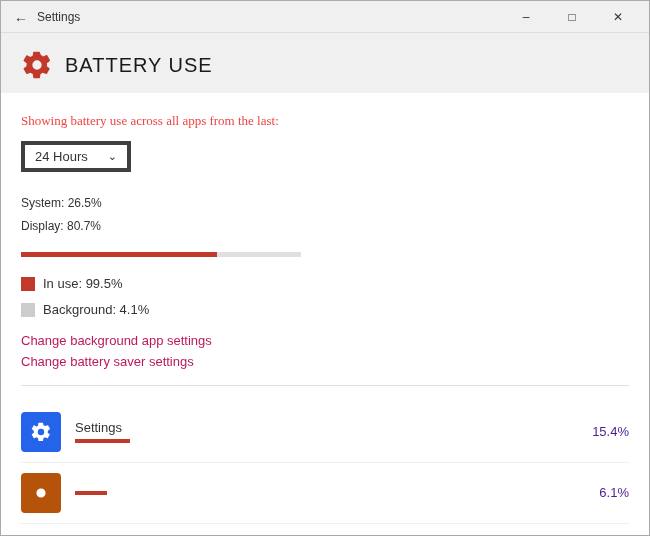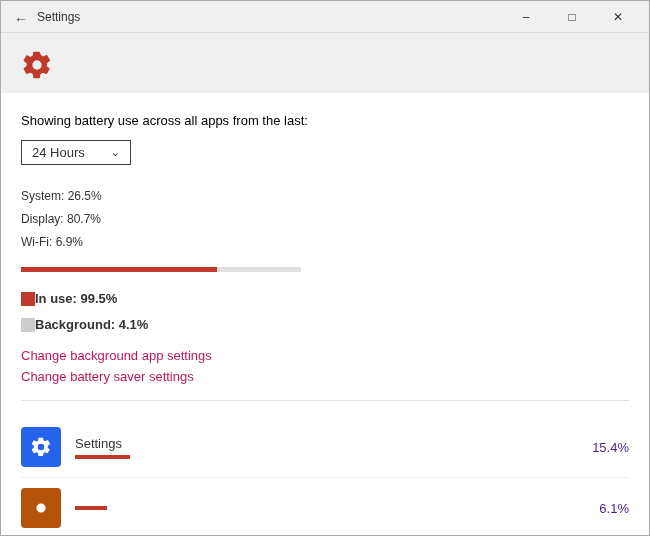--- a/index.html
+++ b/index.html
@@ -82,29 +82,30 @@
     }
 
     .content {
       flex: 1;
       padding: 20px 20px;
       overflow-y: auto;
       background: #fff;
     }
 
     .subtitle {
-      color: #000000;
+      color: #ef4444;
       font-size: 13px;
       margin-bottom: 12px;
+      font-family: Liberation Serif, serif;
     }
 
     .dropdown {
       display: inline-flex;
       align-items: center;
-      border: 1px solid #404040;
+      border: 4px solid #404040;
       padding: 4px 10px;
       cursor: pointer;
       background: #fff;
       font-size: 13px;
       color: #333;
       margin-bottom: 20px;
       min-width: 110px;
       justify-content: space-between;
     }
     .dropdown-arrow {
@@ -135,22 +136,21 @@
 
     .usage-legend {
       margin-bottom: 10px;
       font-size: 13px;
       color: #333;
       line-height: 2;
     }
     .legend-item {
       display: flex;
       align-items: center;
-      gap: 0;
-      font-weight: bold;
+      gap: 8px;
     }
     .legend-box {
       width: 14px;
       height: 14px;
       flex-shrink: 0;
     }
 
     .link {
       color: #be185d;
       cursor: pointer;
@@ -221,36 +221,36 @@
     </div>
   </div>
 
   <div class="header">
 
     <div class="header-icon" style="width:32px;height:32px;margin-right:12px;color:#c0392b;">
       <svg viewBox="0 0 24 24" width="32" height="32" xmlns="http://www.w3.org/2000/svg">
         <path fill="#c0392b" d="M12 15.5A3.5 3.5 0 0 1 8.5 12 3.5 3.5 0 0 1 12 8.5a3.5 3.5 0 0 1 3.5 3.5 3.5 3.5 0 0 1-3.5 3.5m7.43-2.92c.04-.32.07-.64.07-.98s-.03-.67-.07-1l2.16-1.68c.19-.15.24-.42.12-.63l-2.04-3.54c-.12-.22-.37-.29-.59-.22l-2.55 1.02c-.52-.4-1.08-.73-1.69-.98L14.17 2.4c-.04-.24-.24-.4-.48-.4h-4.08c-.24 0-.43.16-.47.4l-.38 2.7c-.61.25-1.17.59-1.69.98L4.58 4.66c-.22-.08-.47 0-.59.22L1.95 8.42c-.13.21-.07.48.12.63l2.15 1.68c-.04.33-.07.67-.07 1s.03.65.07.98l-2.15 1.7c-.19.14-.24.41-.12.63l2.04 3.54c.12.22.37.28.59.21l2.54-1.02c.52.41 1.08.74 1.7.99l.38 2.69c.04.24.23.4.47.4h4.08c.24 0 .44-.16.47-.4l.39-2.69c.61-.25 1.17-.58 1.69-.99l2.54 1.02c.22.07.47 0 .59-.21l2.04-3.54c.12-.22.06-.49-.12-.63l-2.15-1.7z"></path>
       </svg>
     </div>
+    <h1 class="header-title">BATTERY USE</h1>
   </div>
 
   <div class="content">
     <p class="subtitle">Showing battery use across all apps from the last:</p>
 
     
     <div class="dropdown">
       <span>24 Hours</span>
       <span class="dropdown-arrow">⌄</span>
     </div>
 
     
     <div class="stats">
       <div>System: 26.5%</div>
       <div>Display: 80.7%</div>
-      <div>Wi-Fi: 6.9%</div>
     </div>
 
     
     <div class="progress-bar-container">
       <div class="progress-bar" style="max-width: 280px;">
         <div class="progress-bar-fill" style="width: 70%;"></div>
       </div>
     </div>
 
     

